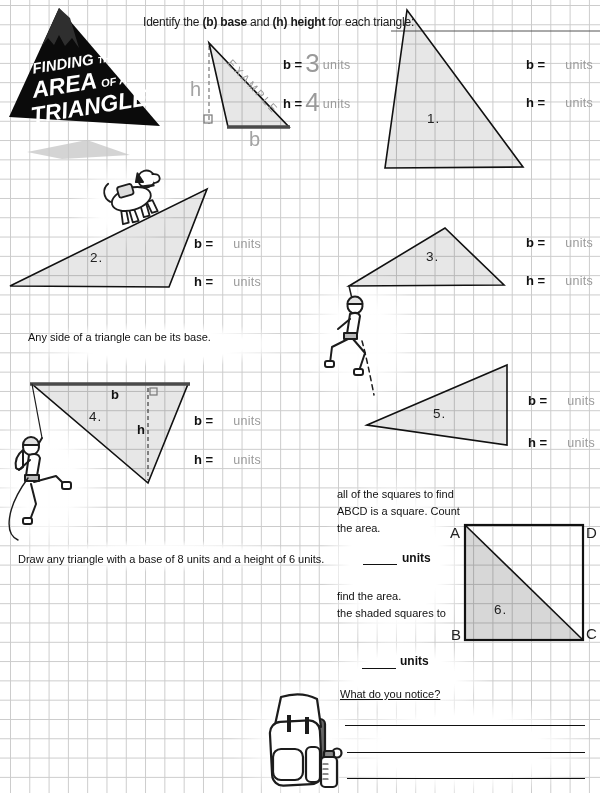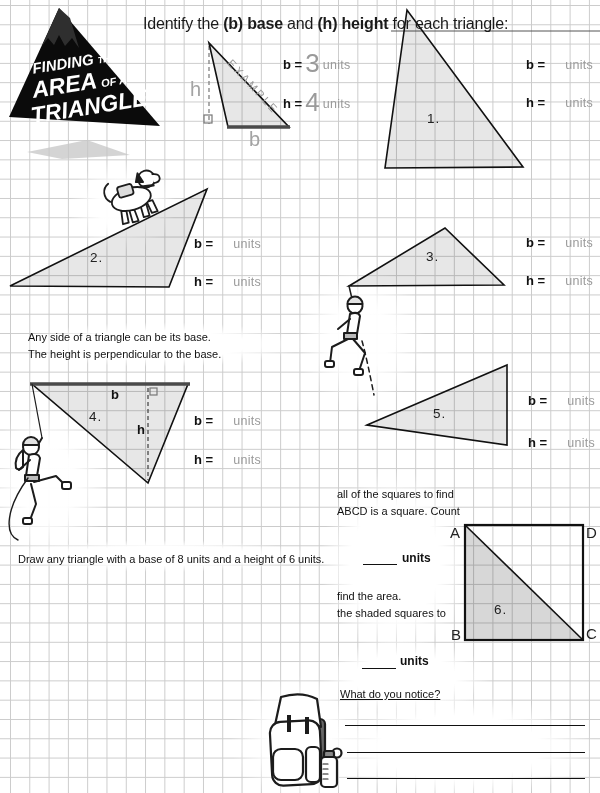--- a/index.html
+++ b/index.html
@@ -12,21 +12,21 @@
     background-size:19.3px 19.3px;
     background-position:10px 5px;
     font-family:"Liberation Sans",sans-serif;color:#111;
   }
   .abs{position:absolute;}
   .glow{position:absolute;pointer-events:none;
     background:radial-gradient(ellipse closest-side,rgba(255,255,255,.97) 45%,rgba(255,255,255,0) 100%);}
   .whitebox{position:absolute;pointer-events:none;
     background:radial-gradient(ellipse closest-side,rgba(255,255,255,1) 60%,rgba(255,255,255,0) 100%);}
   svg.layer{position:absolute;left:0;top:0;}
-  .instr{position:absolute;left:143px;top:15px;font-size:16px;letter-spacing:-.2px;white-space:nowrap;color:#1a1a1a;}
+  .instr{position:absolute;left:143px;top:15px;font-size:12px;letter-spacing:-.2px;white-space:nowrap;color:#1a1a1a;}
   .instr b{font-weight:700;}
   .bh-row{position:absolute;display:flex;align-items:baseline;}
   .bh-row .bl{font-weight:700;font-size:13px;color:#111;}
   .bh-row .blank{width:20px;height:14px;}
   .bh-row .units{color:#9a9a9a;font-size:12.5px;letter-spacing:.3px;}
   .bh-row .val{font-size:26px;color:#9a9a9a;line-height:.8;margin:0 3px;position:relative;top:3px;}
   .tri-num{position:absolute;font-size:13.5px;color:#222;letter-spacing:1px;}
   .side-letter{position:absolute;font-size:20px;color:#a3a3a3;}
   .side-letter-dark{position:absolute;font-size:13px;font-weight:700;color:#111;}
   .example-word{position:absolute;left:234px;top:57px;font-size:11px;color:#9a9a9a;letter-spacing:2.5px;
@@ -235,28 +235,28 @@
       <span class="units">units</span>
   </div>
   <div class="bh-row" style="left:528px;top:433px;">
     <span class="bl">h =</span>
       <span class="blank"></span>
       <span class="units">units</span>
   </div>
 
   <div class="bodytext" style="left:28px;top:329px;">
     <div>Any side of a triangle can be its base.</div>
-    <div>The height is perpendicular to the base.</div>
   </div>
 
   <div class="bodytext" style="left:18px;top:551px;white-space:nowrap;">Draw any triangle with a base of 8 units and a height of 6 units.</div>
 
   <div class="bodytext" style="left:337px;top:486px;">
     <div>all of the squares to find</div>
     <div>ABCD is a square. Count</div>
+    <div>the area.</div>
   </div>
   <div class="u-line" style="left:363px;top:564px;width:34px;"></div>
   <div class="units-bold" style="left:402px;top:551px;">units</div>
 
   <div class="bodytext" style="left:337px;top:588px;">
     <div>find the area.</div>
     <div>the shaded squares to</div>
   </div>
   <div class="u-line" style="left:362px;top:668px;width:34px;"></div>
   <div class="units-bold" style="left:400px;top:654px;">units</div>

